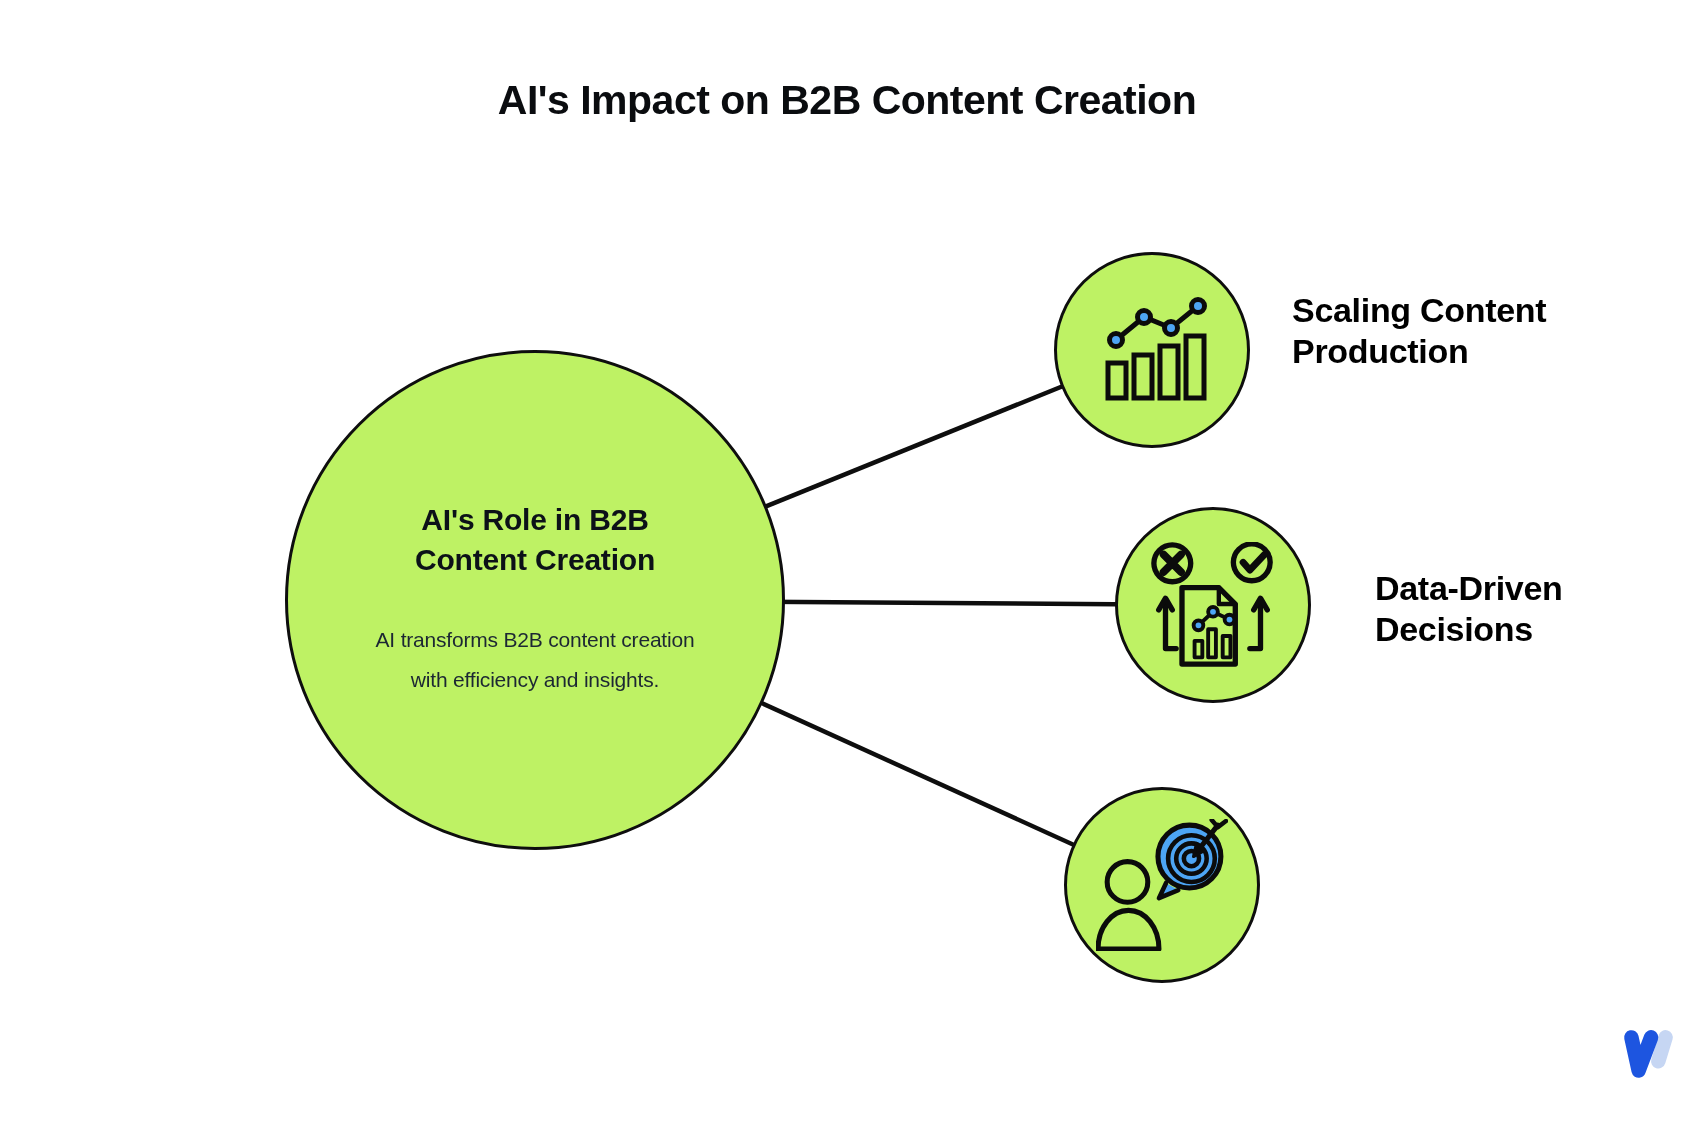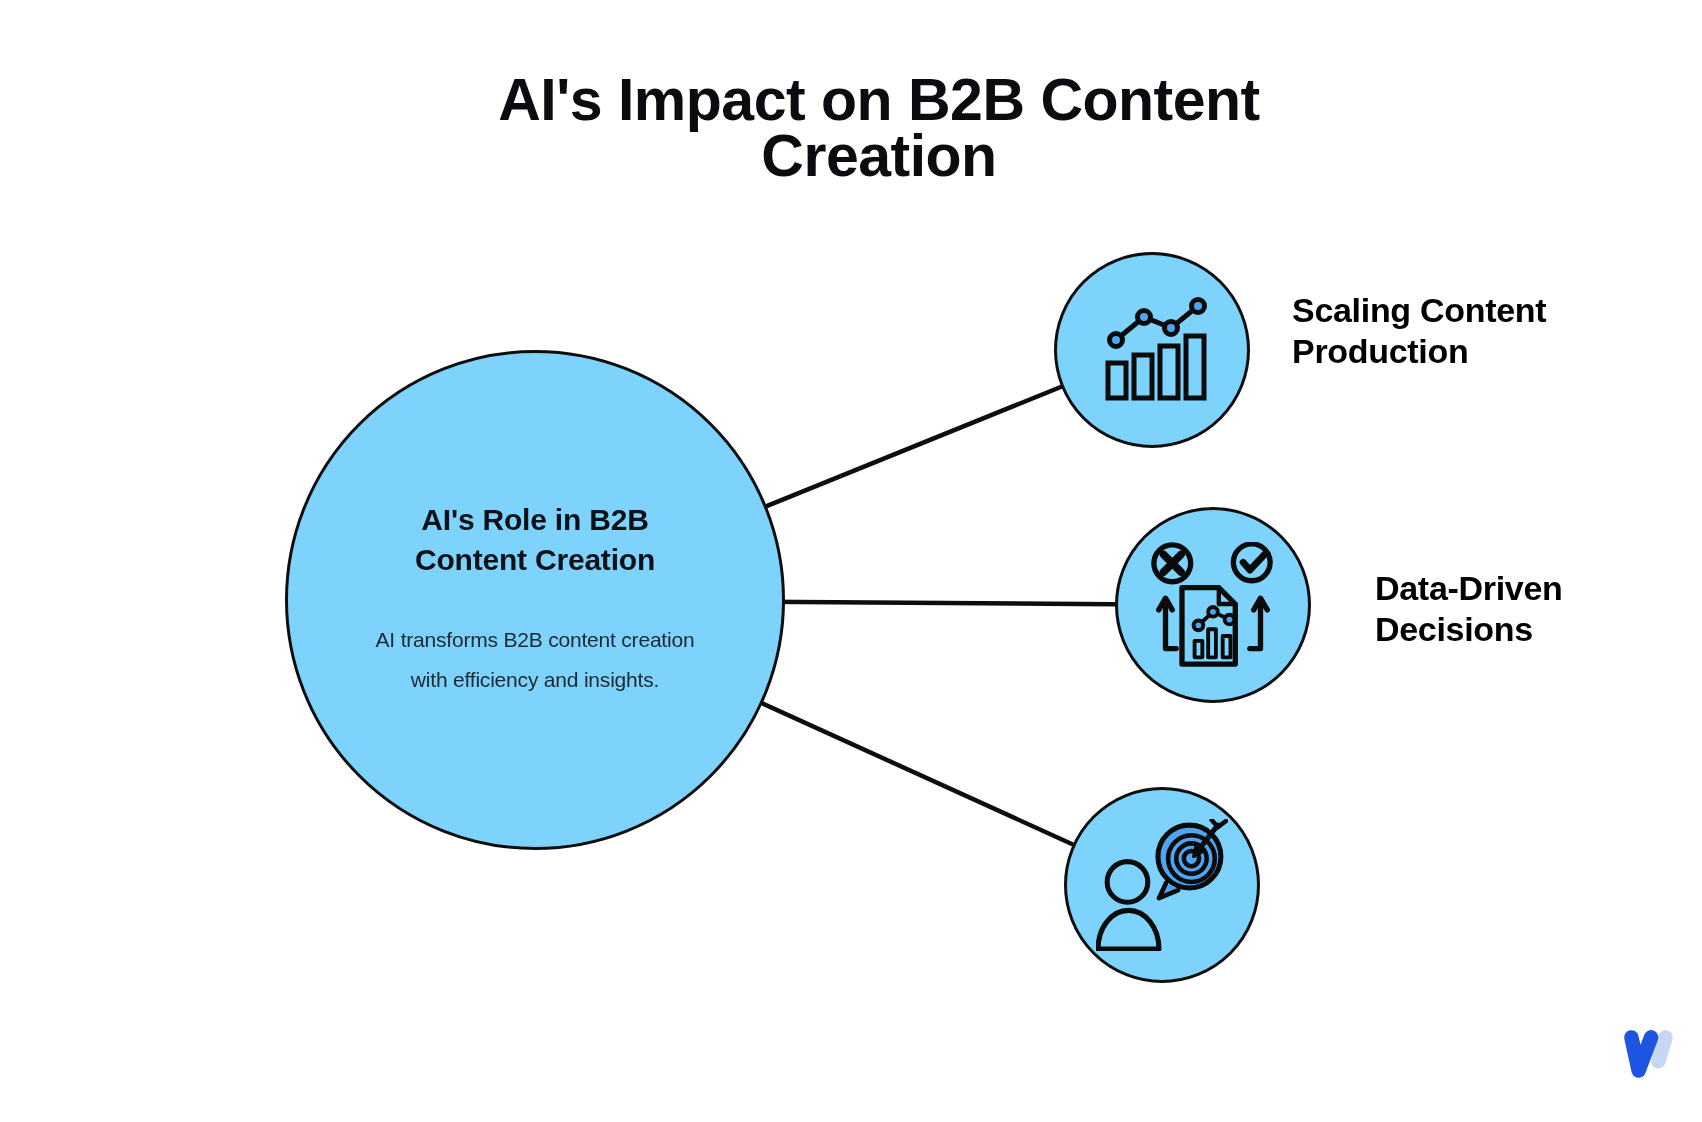--- a/index.html
+++ b/index.html
@@ -6,33 +6,33 @@
   .canvas{
     position:relative;
     width:1702px;height:1122px;
     overflow:hidden;
     background:#ffffff;
     font-family:"Liberation Sans", sans-serif;
     color:#0e1116;
   }
   .page-title{
     position:absolute;
-    left:444px;top:72px;width:870px;
+    left:412px;top:72px;width:870px;
     margin:0;
     text-align:center;
-    font-size:59px;line-height:56px;
+    font-size:41px;line-height:56px;
     font-weight:700;
     letter-spacing:-0.5px;
     color:#0a0c0f;
   }
   .connectors{position:absolute;left:0;top:0;z-index:1;}
   .node{
     position:absolute;z-index:2;
     border-radius:50%;
-    background:#7dd3fc;
+    background:#bef264;
     border:3px solid #0e0e0e;
     box-sizing:border-box;
     display:flex;align-items:center;justify-content:center;
   }
   .central-node{
     left:285px;top:350px;width:500px;height:500px;
     flex-direction:column;text-align:center;
   }
   .central-heading{
     width:340px;

